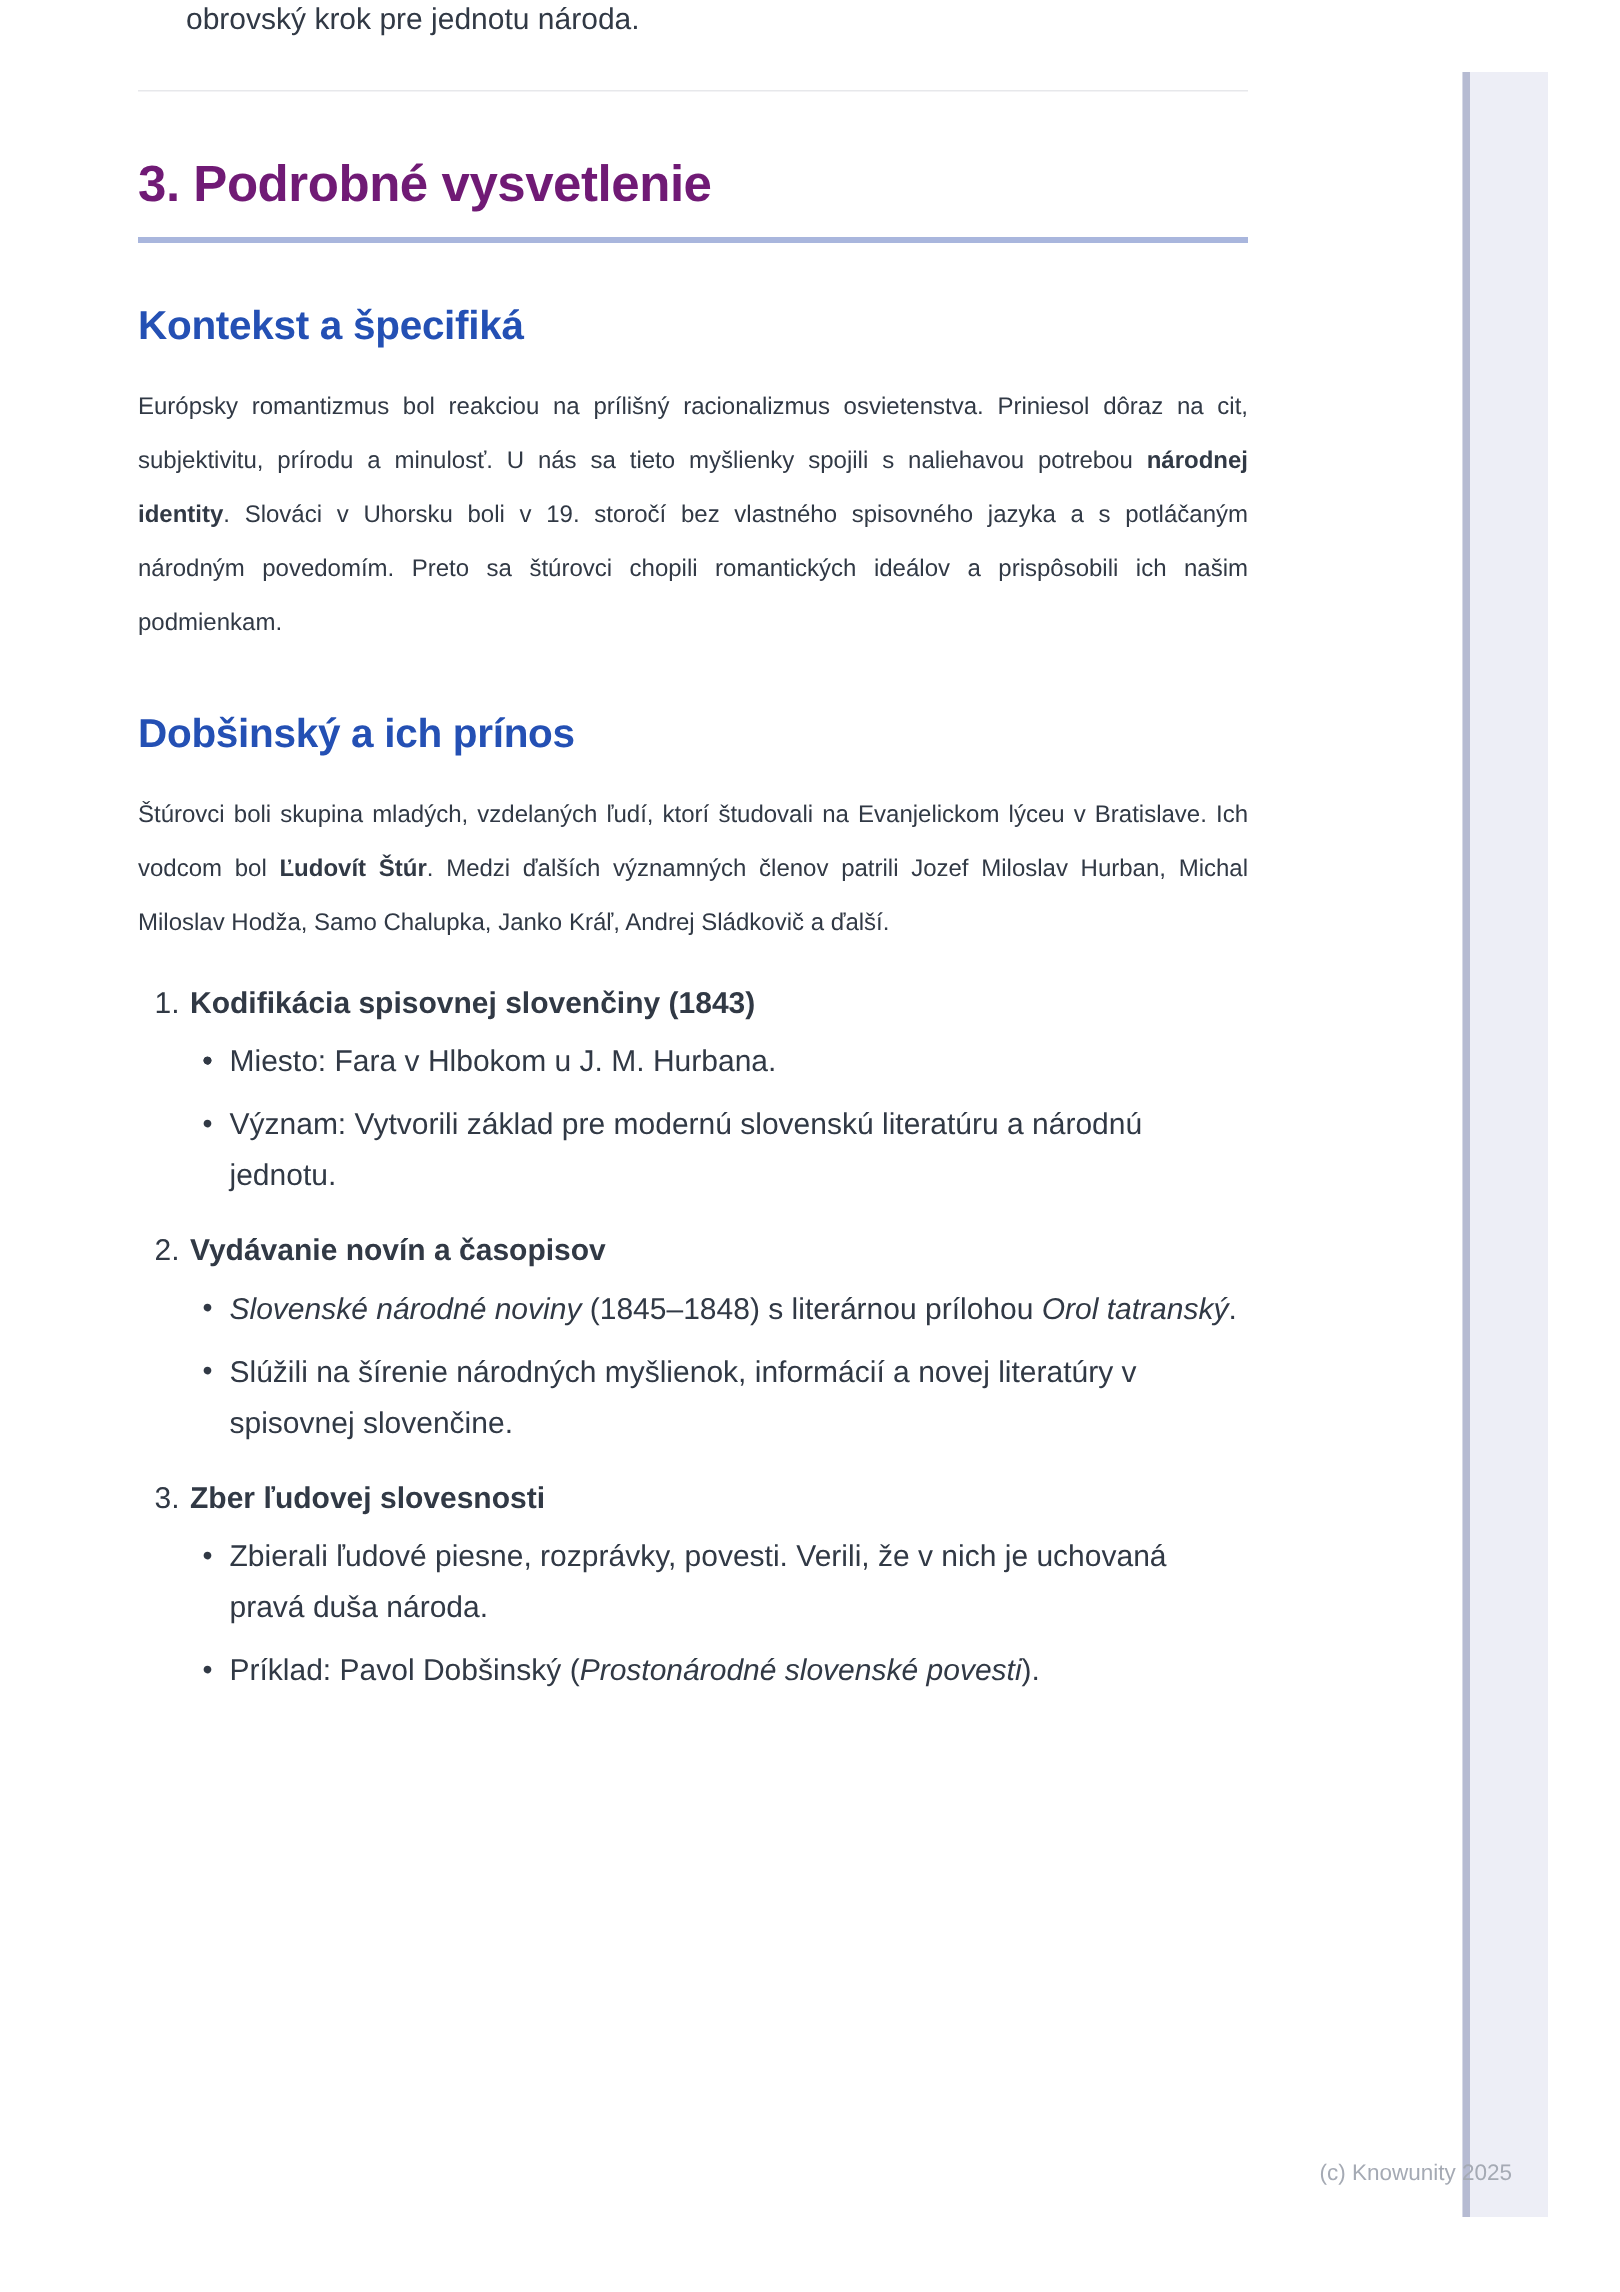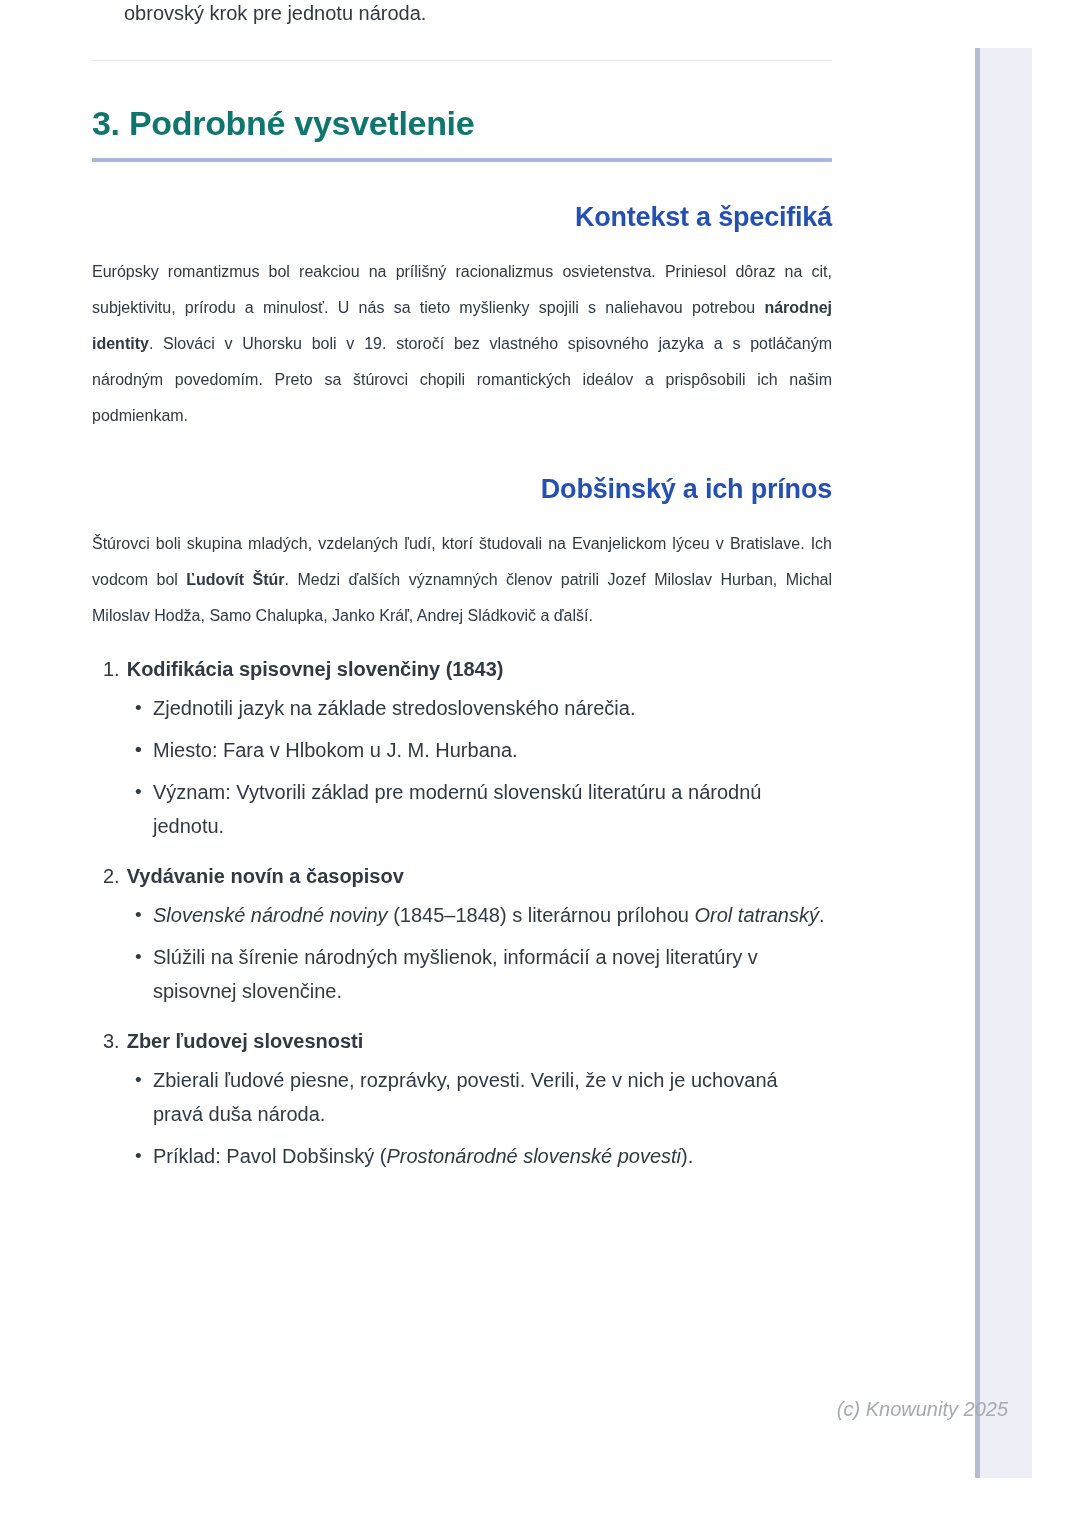--- a/index.html
+++ b/index.html
@@ -29,36 +29,35 @@
   .divider {
     margin-top: 34px;
     height: 1px;
     background: #e7e8eb;
   }
   .h1 {
     margin: 40px 0 0 0;
     font-size: 34px;
     line-height: 44px;
     font-weight: 700;
-    color: #0f766e;
+    color: #701a75;
     letter-spacing: -0.3px;
   }
   .title-underline {
     margin-top: 13px;
     height: 4px;
     background: #a9b6dd;
   }
   .h2 {
     margin: 38px 0 0 0;
     font-size: 27px;
     line-height: 34px;
     font-weight: 700;
     color: #2450b4;
     letter-spacing: -0.2px;
-    text-align: right;
   }
   .body-p {
     margin: 20px 0 0 0;
     font-size: 16px;
     line-height: 36px;
     text-align: justify;
   }
   .intro {
     margin: 28px 0 0 0;
     font-size: 20px;
@@ -108,28 +107,27 @@
     left: 975px;
     top: 48px;
     width: 57px;
     height: 1430px;
     background: #edeef6;
     border-left: 5px solid #b6bbd2;
     box-sizing: border-box;
   }
   .watermark {
     position: absolute;
-    top: 1400px;
+    top: 1440px;
     right: 72px;
-    font-size: 20px;
+    font-size: 15px;
     line-height: 18px;
     color: #a5aab4;
     z-index: 2;
     white-space: nowrap;
-    font-style: italic;
   }
   .seg-b { font-weight: 700; }
   .seg-i { font-style: italic; }
 </style>
 </head>
 <body>
 
 <div class="content">
 
   <p class="top-line">obrovský krok pre jednotu národa.</p>
@@ -149,21 +147,20 @@
   <ol class="num-list">
 
     <li class="num-item">
       <div class="num-row">
         <span class="num">1.</span>
         <span class="num-title">Kodifikácia spisovnej slovenčiny (1843)</span>
       </div>
       <ul class="bullets">
         <li class="bullet-li">
           <span class="dot">•</span>
-          <span><span>Zjednotili jazyk na základe stredoslovenského nárečia.</span></span>
         </li>
         <li class="bullet-li">
           <span class="dot">•</span>
         </li>
         <li class="bullet-li">
           <span class="dot">•</span>
           <span><span>Miesto: Fara v Hlbokom u J. M. Hurbana.</span></span>
         </li>
         <li class="bullet-li">
           <span class="dot">•</span>

